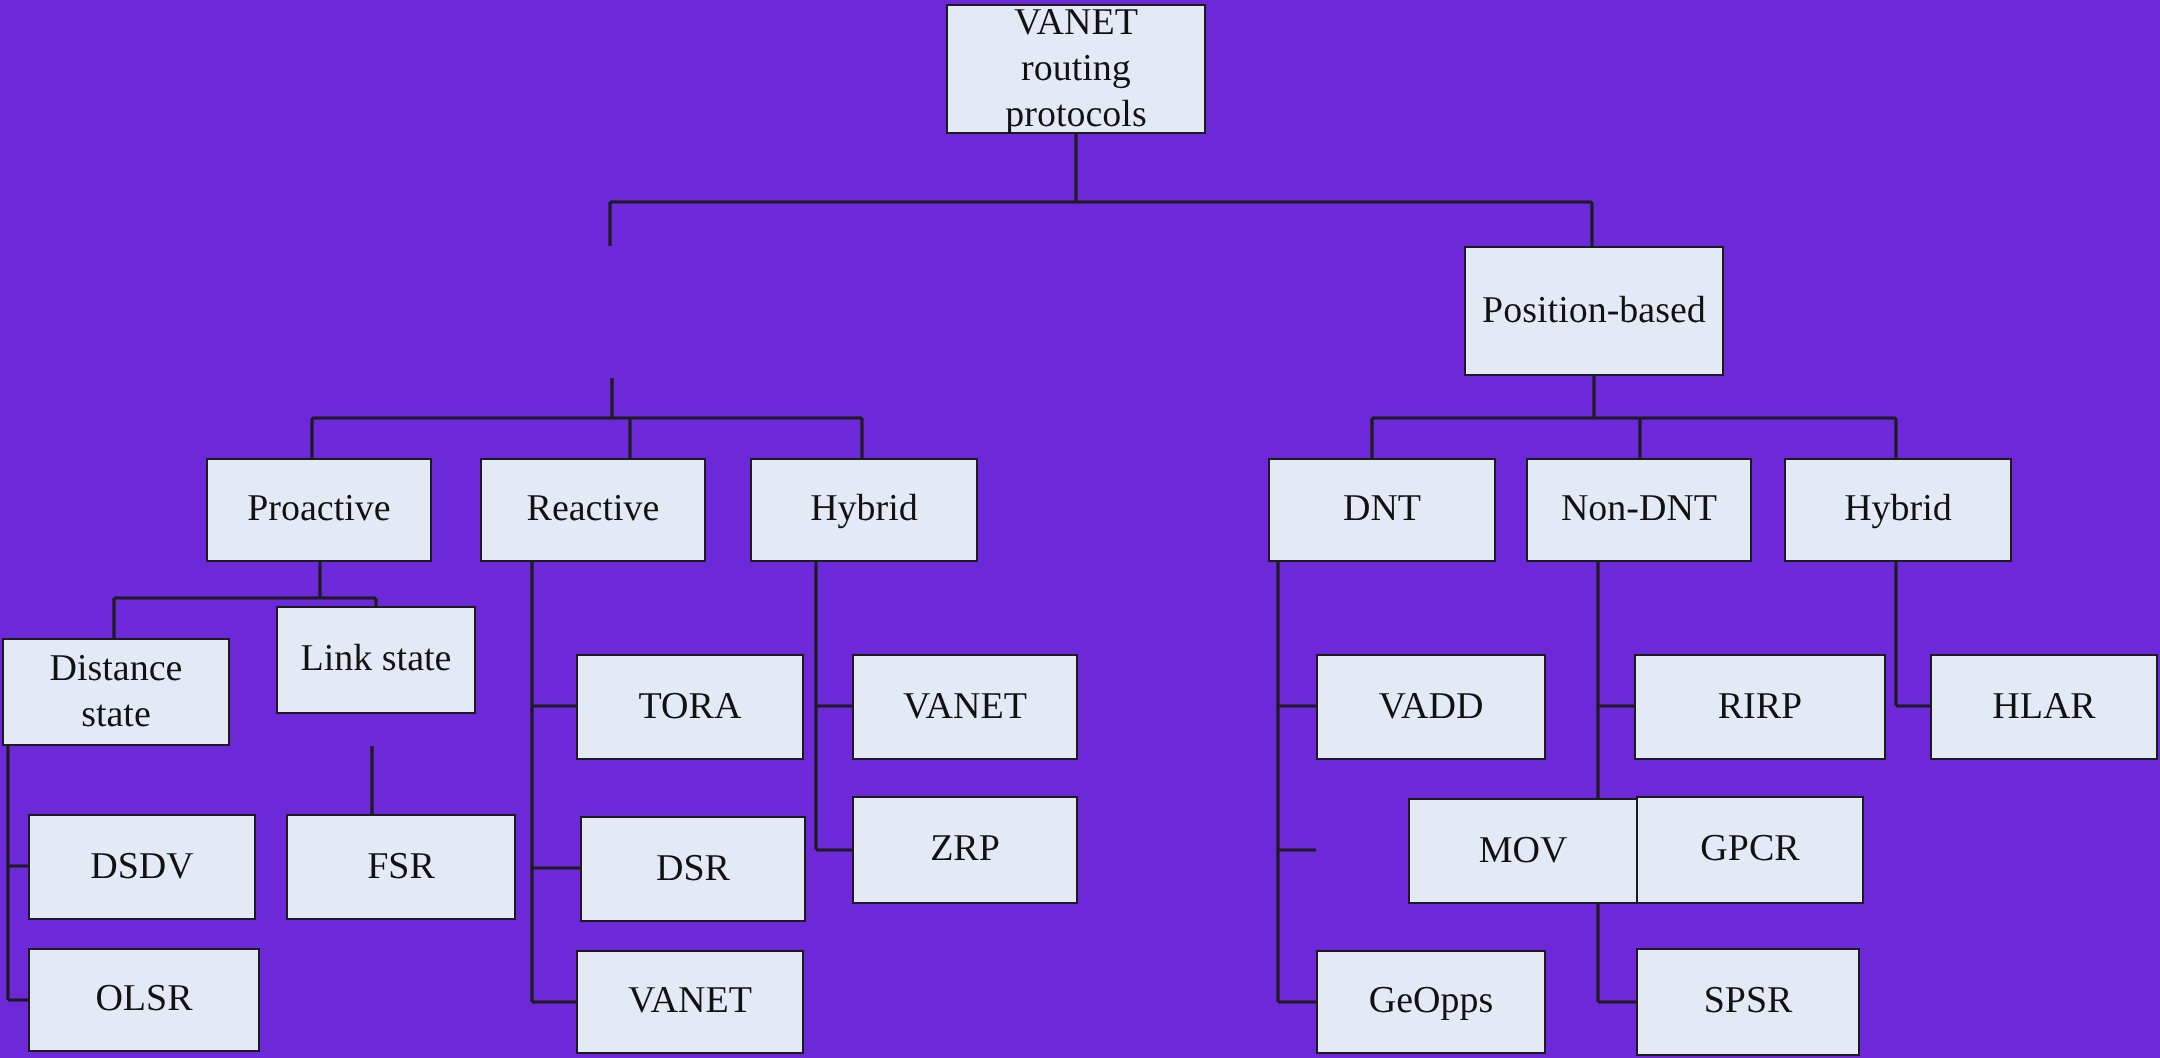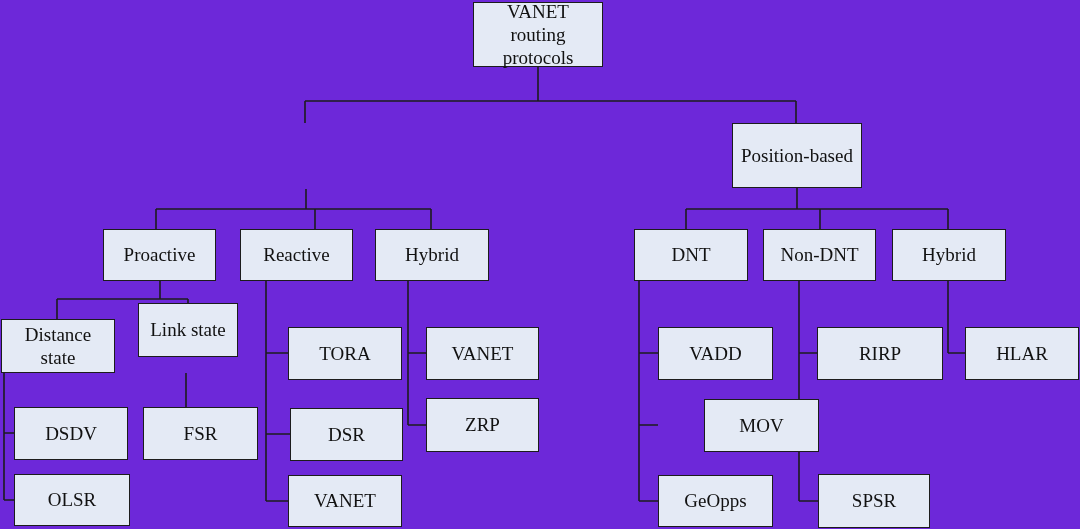--- a/index.html
+++ b/index.html
@@ -95,19 +95,20 @@
   <div class="node" id="n-zhls">VANET</div>
   <div class="node" id="n-vadd">VADD</div>
   <div class="node" id="n-rirp">RIRP</div>
   <div class="node" id="n-hlar">HLAR</div>
 
   <div class="node" id="n-dsdv">DSDV</div>
   <div class="node" id="n-fsr">FSR</div>
   <div class="node" id="n-dsr">DSR</div>
   <div class="node" id="n-zrp">ZRP</div>
   <div class="node" id="n-mov">MOV</div>
+  <div class="node" id="n-gpcr">GPCR</div>
 
   <div class="node" id="n-olsr">OLSR</div>
   <div class="node" id="n-aodv">VANET</div>
   <div class="node" id="n-geopps">GeOpps</div>
   <div class="node" id="n-spsr">SPSR</div>
 
 </div>
 
 </body></html>

